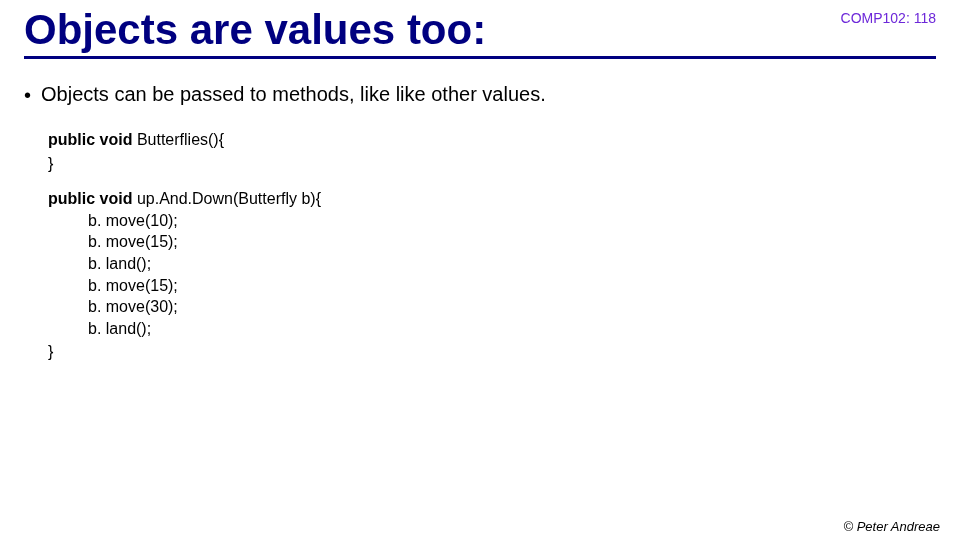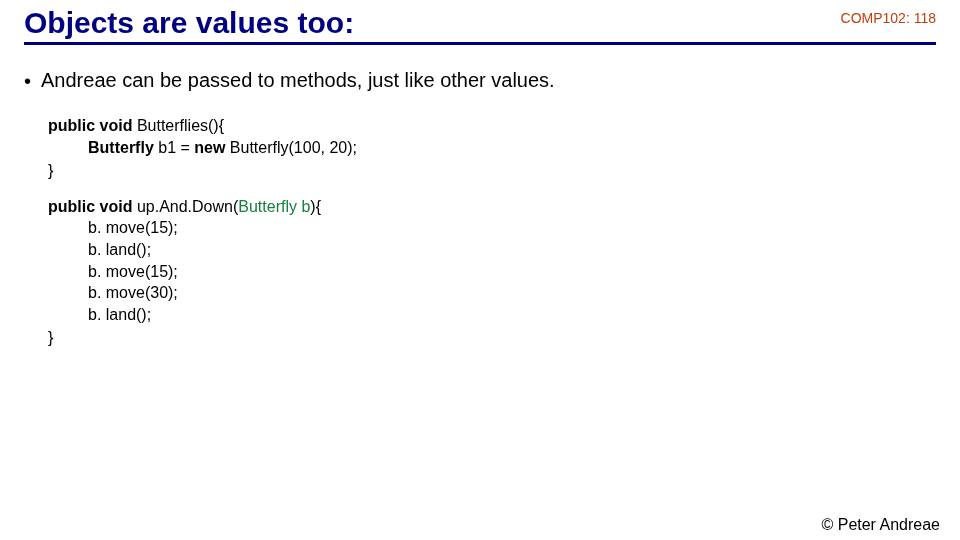--- a/index.html
+++ b/index.html
@@ -13,24 +13,24 @@
   }
   .header {
     position: relative;
     padding: 6px 24px 0 24px;
   }
   .course-code {
     position: absolute;
     top: 10px;
     right: 24px;
     font-size: 14px;
-    color: #c2410c;
+    color: #6d28d9;
   }
   .title {
-    font-size: 30px;
+    font-size: 42px;
     font-weight: bold;
     color: #000080;
     padding-bottom: 2px;
   }
   .title-underline {
     height: 3px;
     background: #000080;
     margin: 0 24px 0 24px;
   }
   .content {
@@ -50,59 +50,58 @@
   .code-block {
     font-family: Arial, Helvetica, sans-serif;
     font-size: 16px;
     line-height: 1.35;
     color: #000;
     margin-left: 24px;
     margin-bottom: 14px;
   }
   .indent1 { padding-left: 40px; }
   .kw { font-weight: bold; margin-top: 13px; }
-  .param { color: #15803d; text-align: right; }
+  .param { color: #000000; text-align: right; }
   .brace-close { margin-top: 2px; }
   .footer {
     position: absolute;
     bottom: 6px;
     right: 20px;
-    font-size: 16px;
+    font-size: 13px;
     color: #000;
+    font-style: italic;
   }
 </style>
 </head>
 <body>
 
 <div class="header">
   <div class="course-code">COMP102: 118</div>
   <div class="title">Objects are values too:</div>
 </div>
 <div class="title-underline"></div>
 
 <div class="content">
   <div class="bullet">
     <span class="bullet-dot">•</span>
-    <span>Andreae can be passed to methods, just like other values.</span>
+    <span>Objects can be passed to methods, like like other values.</span>
   </div>
 
   <div class="code-block">
     <div>
       <span class="kw">public void</span><span> Butterflies(){</span>
-    </div>
-    <div class="indent1">
-      <span class="kw">Butterfly</span><span> b1 =  </span><span class="kw">new</span><span> Butterfly(100, 20);</span>
     </div>
     <div class="brace-close">}</div>
   </div>
 
   <div class="code-block">
     <div>
       <span class="kw">public void</span><span> up.And.Down(</span><span class="param">Butterfly b</span><span>){</span>
     </div>
+    <div class="indent1">b. move(10);</div>
     <div class="indent1">b. move(15);</div>
     <div class="indent1">b. land();</div>
     <div class="indent1">b. move(15);</div>
     <div class="indent1">b. move(30);</div>
     <div class="indent1">b. land();</div>
     <div class="brace-close">}</div>
   </div>
 </div>
 
 <div class="footer">© Peter Andreae</div>

